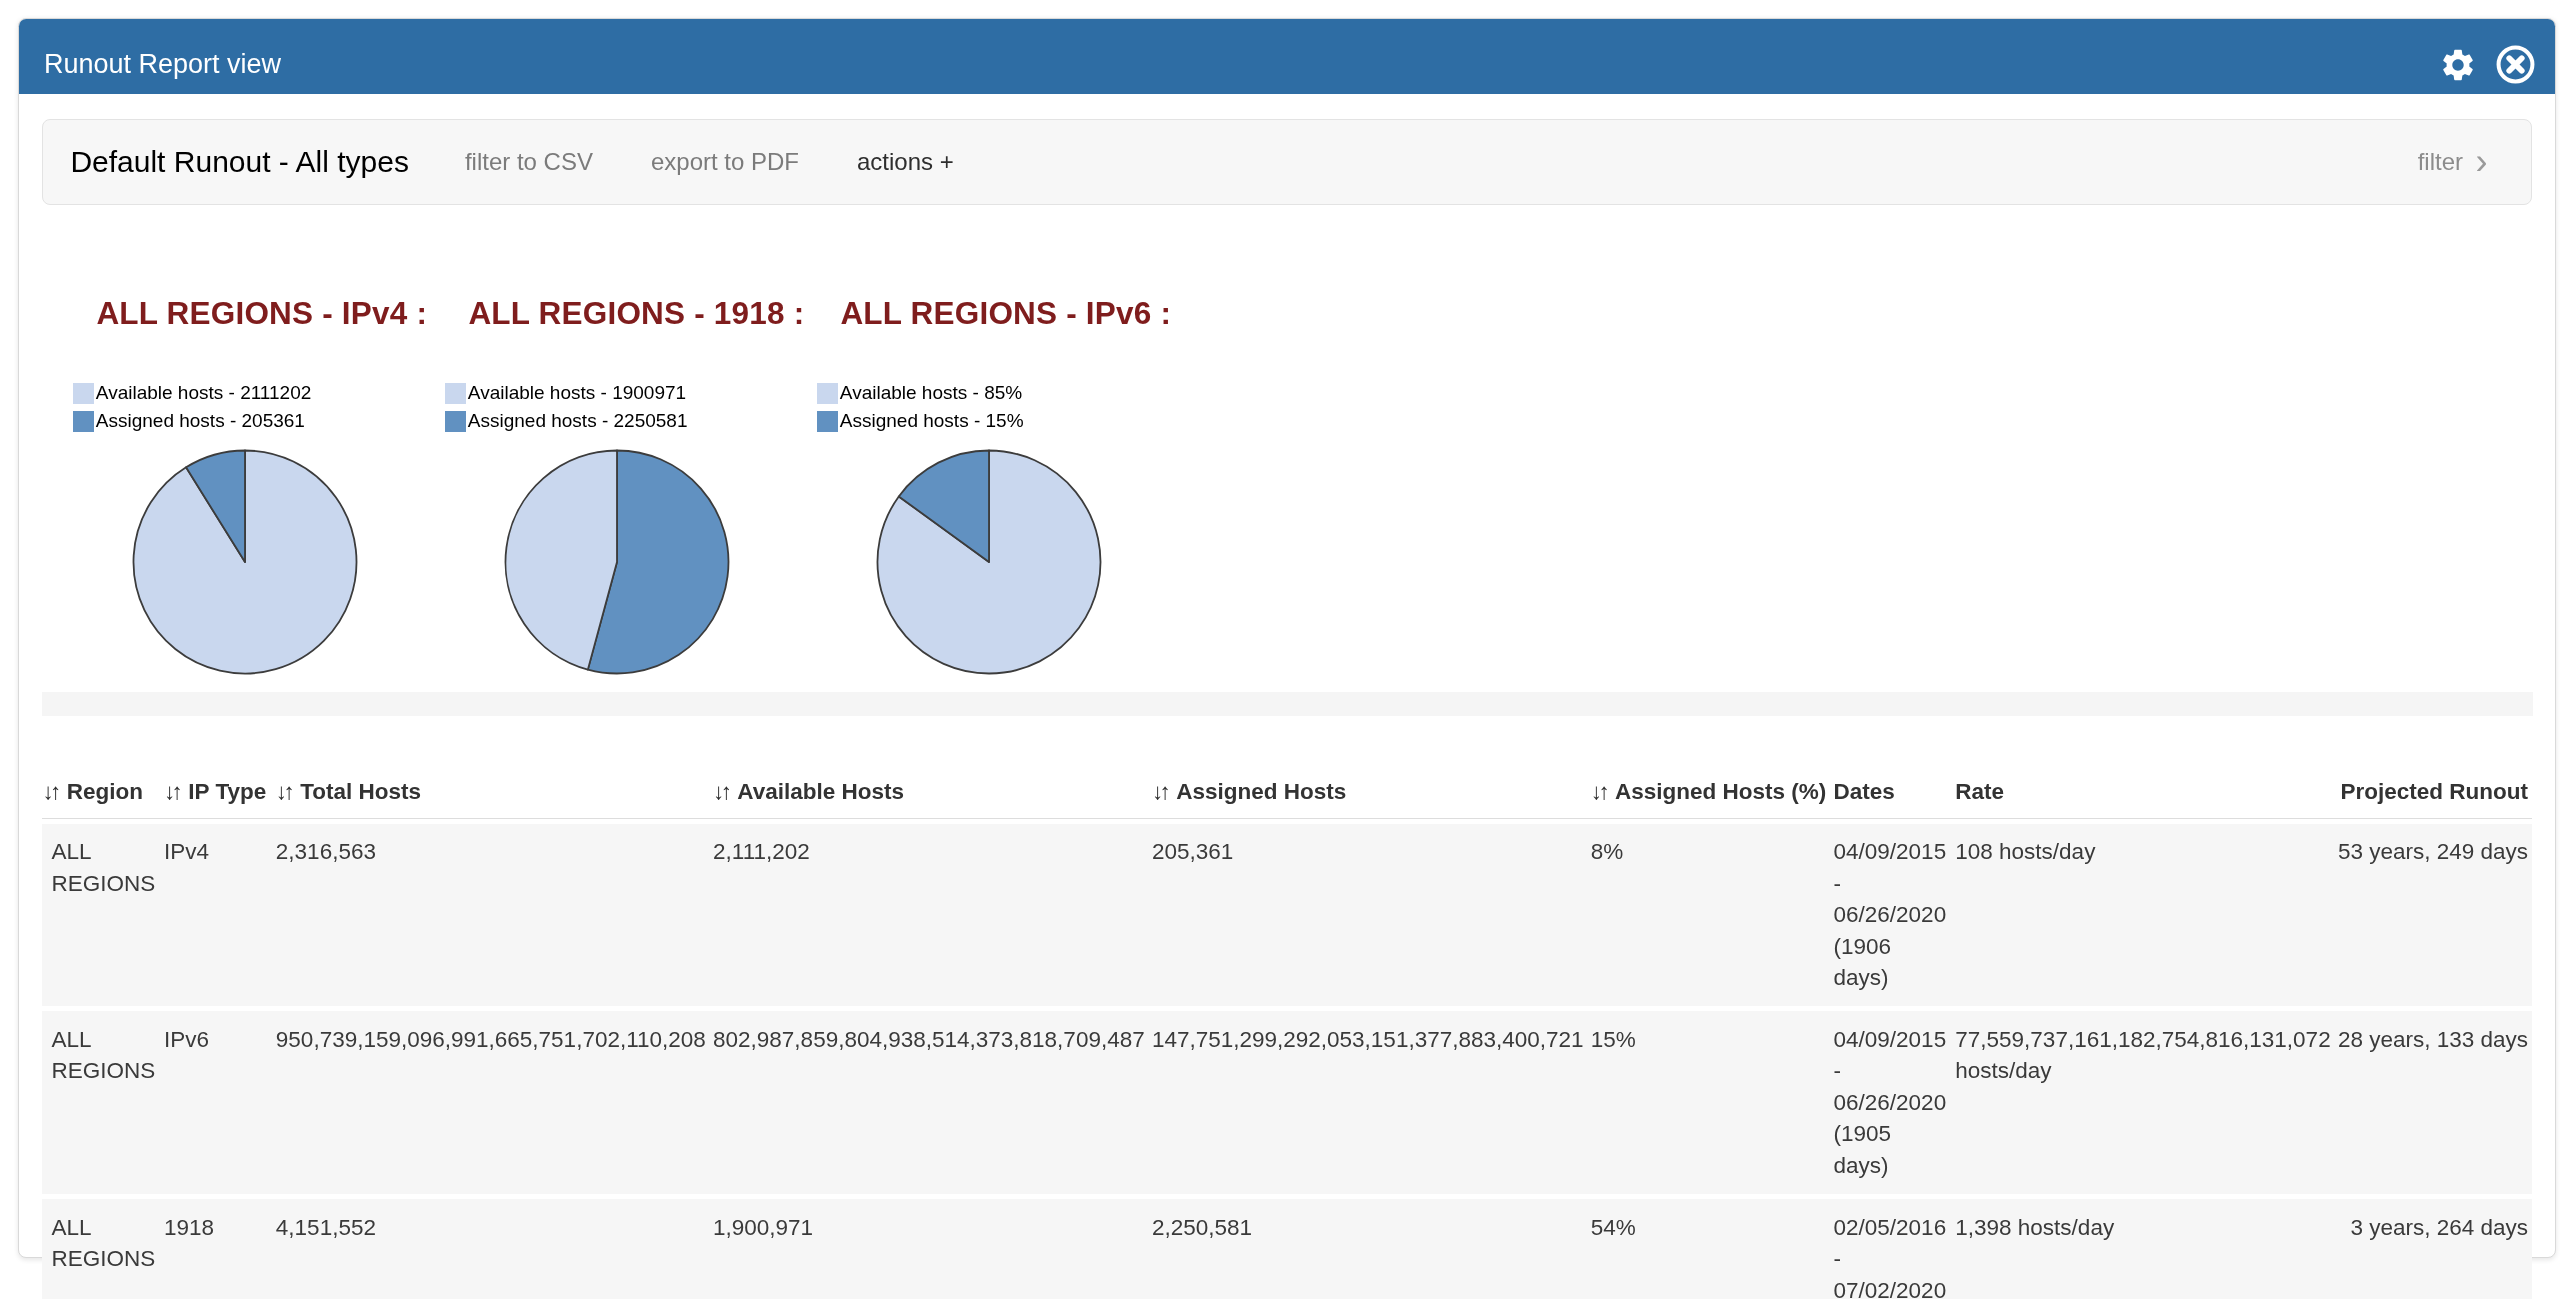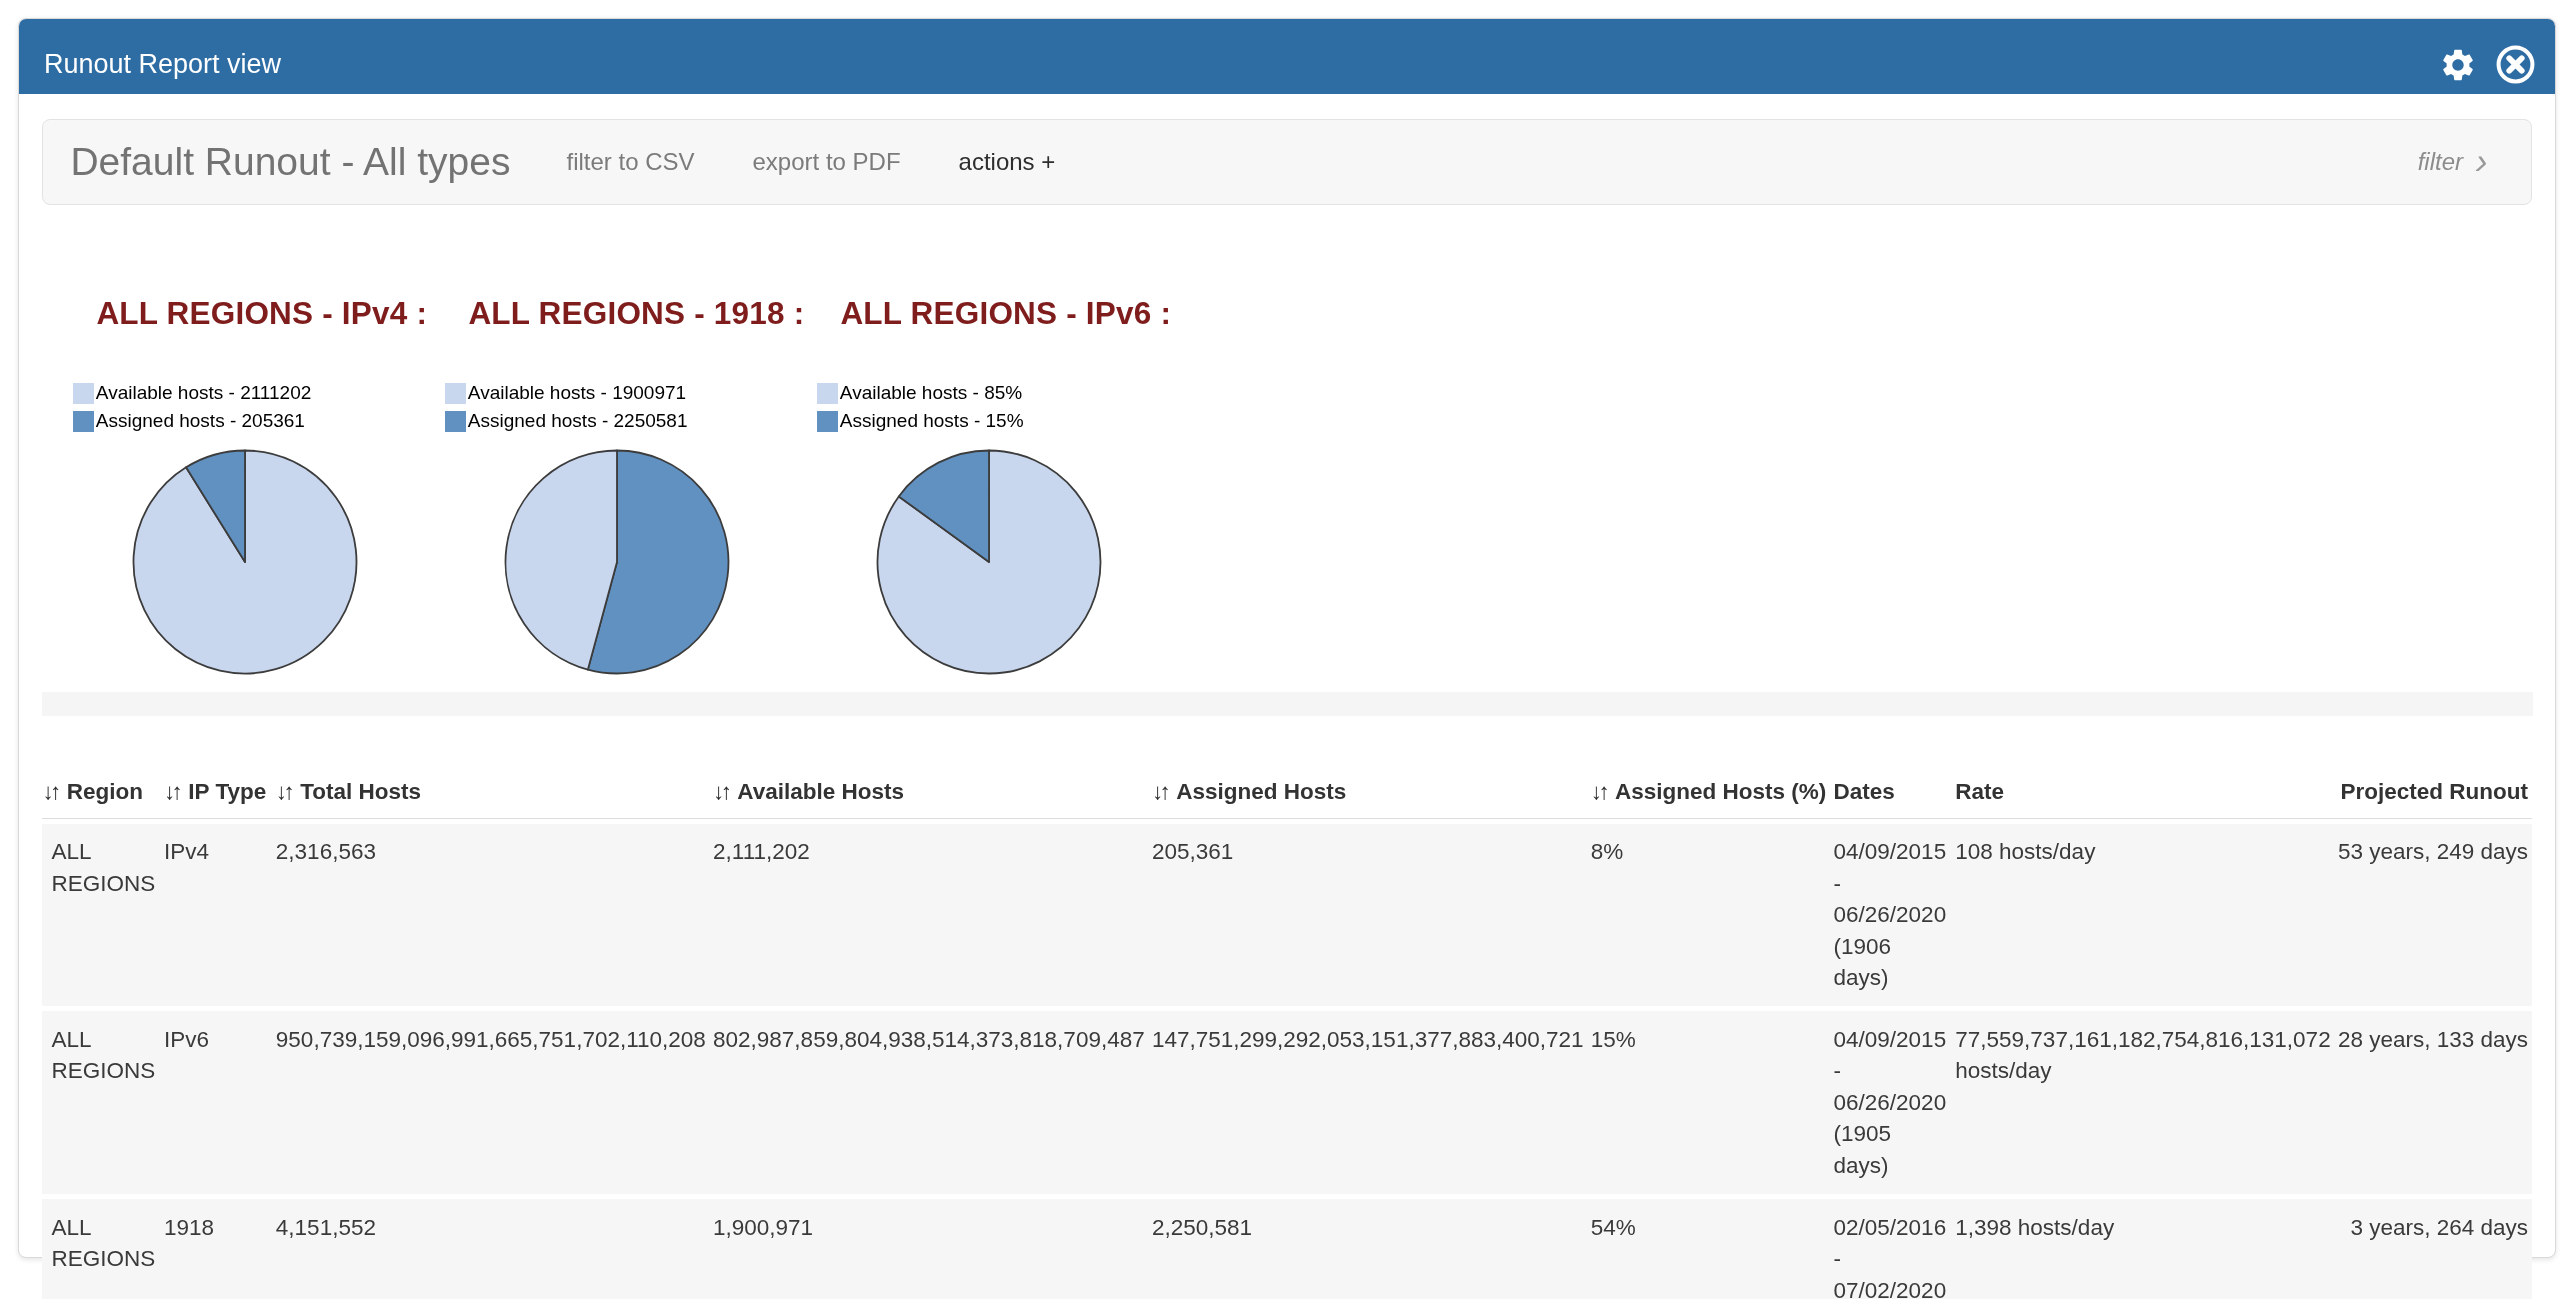--- a/index.html
+++ b/index.html
@@ -18,24 +18,24 @@
     display:flex;align-items:center;padding:16px 18px 0 25px;
   }
   .titlebar-title{color:#fff;font-size:27px;}
   .tb-spacer{flex:1;}
   .icon-btn{width:43px;height:43px;display:flex;align-items:center;justify-content:center;margin-left:14.4px;cursor:pointer;}
   
   .toolbar{
     margin:25px 23.4px 0;height:86px;background:#f7f7f7;border:0.9px solid #e3e3e3;
     border-radius:8px;display:flex;align-items:center;padding:0 43px 0 27px;box-sizing:border-box;
   }
-  .toolbar-title{font-size:39px;color:#737373;margin-right:56px;}
+  .toolbar-title{font-size:30px;color:#000000;margin-right:56px;}
   .toolbar-link{font-size:24px;color:#7b7b7b;margin-right:58px;cursor:pointer;}
   .toolbar-actions{font-size:24px;color:#2e2e2e;cursor:pointer;}
-  .toolbar-filter{margin-left:auto;font-size:24px;color:#8c8c8c;display:flex;align-items:center;cursor:pointer;font-style:italic;}
+  .toolbar-filter{margin-left:auto;font-size:24px;color:#8c8c8c;display:flex;align-items:center;cursor:pointer;}
   .toolbar-filter .chev{font-size:36px;line-height:0;color:#9a9a9a;margin-left:12.6px;font-weight:400;}
   
   .charts{display:flex;margin:90px 0 0 54px;}
   .chart{width:372px;}
   .chart-title{font-size:31.5px;font-weight:bold;color:#7f1d1d;margin:0 0 0 23.4px;letter-spacing:0.2px;white-space:nowrap;}
   .chart-legend{margin-top:47px;}
   .legend-row{display:flex;align-items:center;height:28px;}
   .swatch{width:21px;height:21px;flex:0 0 21px;}
   .legend-label{font-size:19px;color:#000;margin-left:1.8px;white-space:nowrap;}
   .pie-wrap{margin:10.8px 0 0 56px;width:232px;height:232px;}

